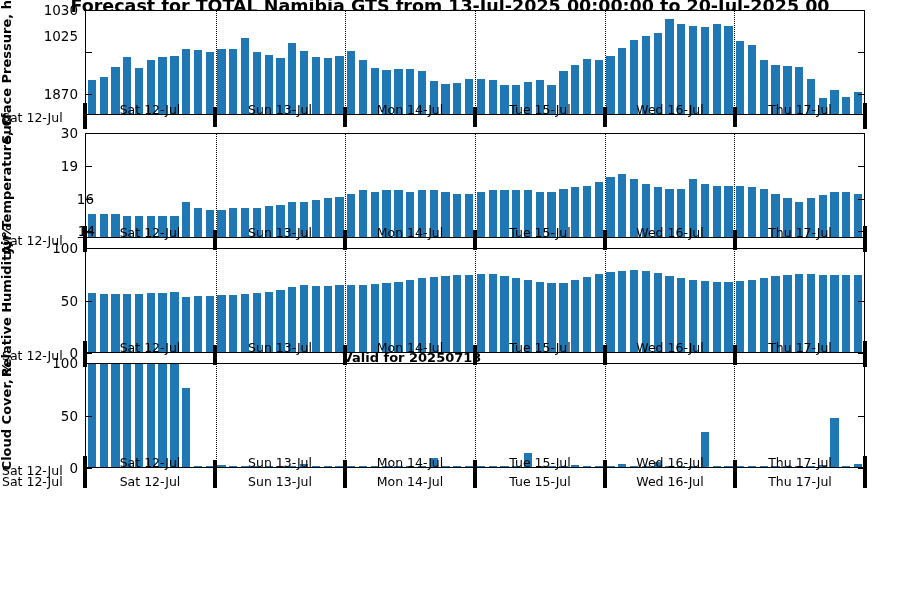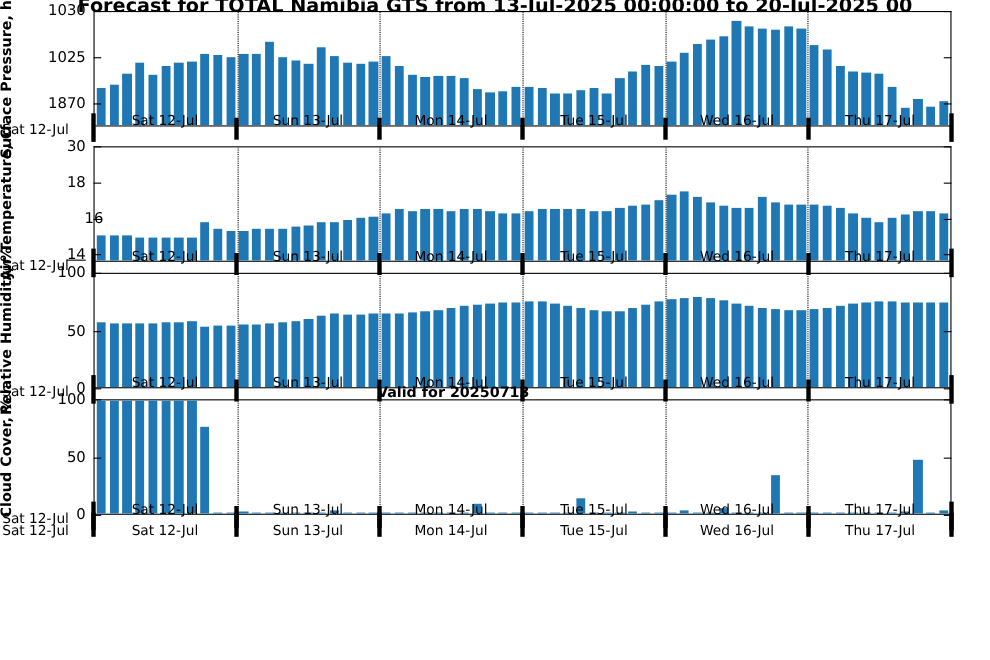--- a/index.html
+++ b/index.html
@@ -351,48 +351,48 @@
       <div class="vline" style="left:50%"></div>
       <div class="vline" style="left:66.666%"></div>
       <div class="vline" style="left:83.333%"></div>
     </div>
   </div>
 
   <div id="decor">
       <div class="ylab" style="left: 20px; width: 58px; top: 94px;">1870</div>
       <div class="ytick" style="position: absolute; left: 85px; top: 94px;"></div>
       <div class="ytick" style="position: absolute; left: 858px; top: 94px;"></div>
-      <div class="ylab" style="left: 20px; width: 58px; top: 52px;">1025</div>
+      <div class="ylab" style="left: 20px; width: 58px; top: 36px;">1025</div>
       <div class="ytick" style="position: absolute; left: 85px; top: 52px;"></div>
       <div class="ytick" style="position: absolute; left: 858px; top: 52px;"></div>
       <div class="ylab" style="left: 20px; width: 58px; top: 10px;">1030</div>
       <div class="ytick" style="position: absolute; left: 85px; top: 10px;"></div>
       <div class="ytick" style="position: absolute; left: 858px; top: 10px;"></div>
       <div class="axtitle" style="left: 14px; top: 62.5px; transform: rotate(-90deg) translate(-50%, -100%);">Surface Pressure, hPa</div>
       <div class="daylabel" style="left: 150px; top: 102px;">Sat 12-Jul</div>
       <div class="daylabel" style="left: 280px; top: 102px;">Sun 13-Jul</div>
       <div class="daylabel" style="left: 410px; top: 102px;">Mon 14-Jul</div>
       <div class="daylabel" style="left: 540px; top: 102px;">Tue 15-Jul</div>
       <div class="daylabel" style="left: 670px; top: 102px;">Wed 16-Jul</div>
       <div class="daylabel" style="left: 800px; top: 102px;">Thu 17-Jul</div>
       <div class="dayticklong" style="left: 83px; top: 103px; height: 26px;"></div>
       <div class="dayticklong" style="left: 213px; top: 107px; height: 20px;"></div>
       <div class="dayticklong" style="left: 343px; top: 107px; height: 20px;"></div>
       <div class="dayticklong" style="left: 473px; top: 107px; height: 20px;"></div>
       <div class="dayticklong" style="left: 603px; top: 107px; height: 20px;"></div>
       <div class="dayticklong" style="left: 733px; top: 107px; height: 20px;"></div>
       <div class="dayticklong" style="left: 863px; top: 103px; height: 26px;"></div>
       <div class="leftstub" style="left: 2px; top: 110px;">Sat 12-Jul</div>
-      <div class="ylab" style="left: 20px; width: 58px; top: 231.438px; text-decoration: underline;">14</div>
+      <div class="ylab" style="left: 37px; width: 58px; top: 231.438px; text-decoration: underline;">14</div>
       <div class="ytick" style="position: absolute; left: 85px; top: 231.438px;"></div>
       <div class="ytick" style="position: absolute; left: 858px; top: 231.438px;"></div>
       <div class="ylab" style="left: 36px; width: 58px; top: 198.625px;">16</div>
       <div class="ytick" style="position: absolute; left: 85px; top: 198.625px;"></div>
       <div class="ytick" style="position: absolute; left: 858px; top: 198.625px;"></div>
-      <div class="ylab" style="left: 20px; width: 58px; top: 165.812px;">18</div>
+      <div class="ylab" style="left: 20px; width: 58px; top: 165.812px;">19</div>
       <div class="ytick" style="position: absolute; left: 85px; top: 165.812px;"></div>
       <div class="ytick" style="position: absolute; left: 858px; top: 165.812px;"></div>
       <div class="ylab" style="left: 20px; width: 58px; top: 133px;">30</div>
       <div class="ytick" style="position: absolute; left: 85px; top: 133px;"></div>
       <div class="ytick" style="position: absolute; left: 858px; top: 133px;"></div>
       <div class="axtitle" style="left: 14px; top: 185.5px; transform: rotate(-90deg) translate(-50%, -100%);">Air Temperature, C</div>
       <div class="daylabel" style="left: 150px; top: 225px;">Sat 12-Jul</div>
       <div class="daylabel" style="left: 280px; top: 225px;">Sun 13-Jul</div>
       <div class="daylabel" style="left: 410px; top: 225px;">Mon 14-Jul</div>
       <div class="daylabel" style="left: 540px; top: 225px;">Tue 15-Jul</div>

